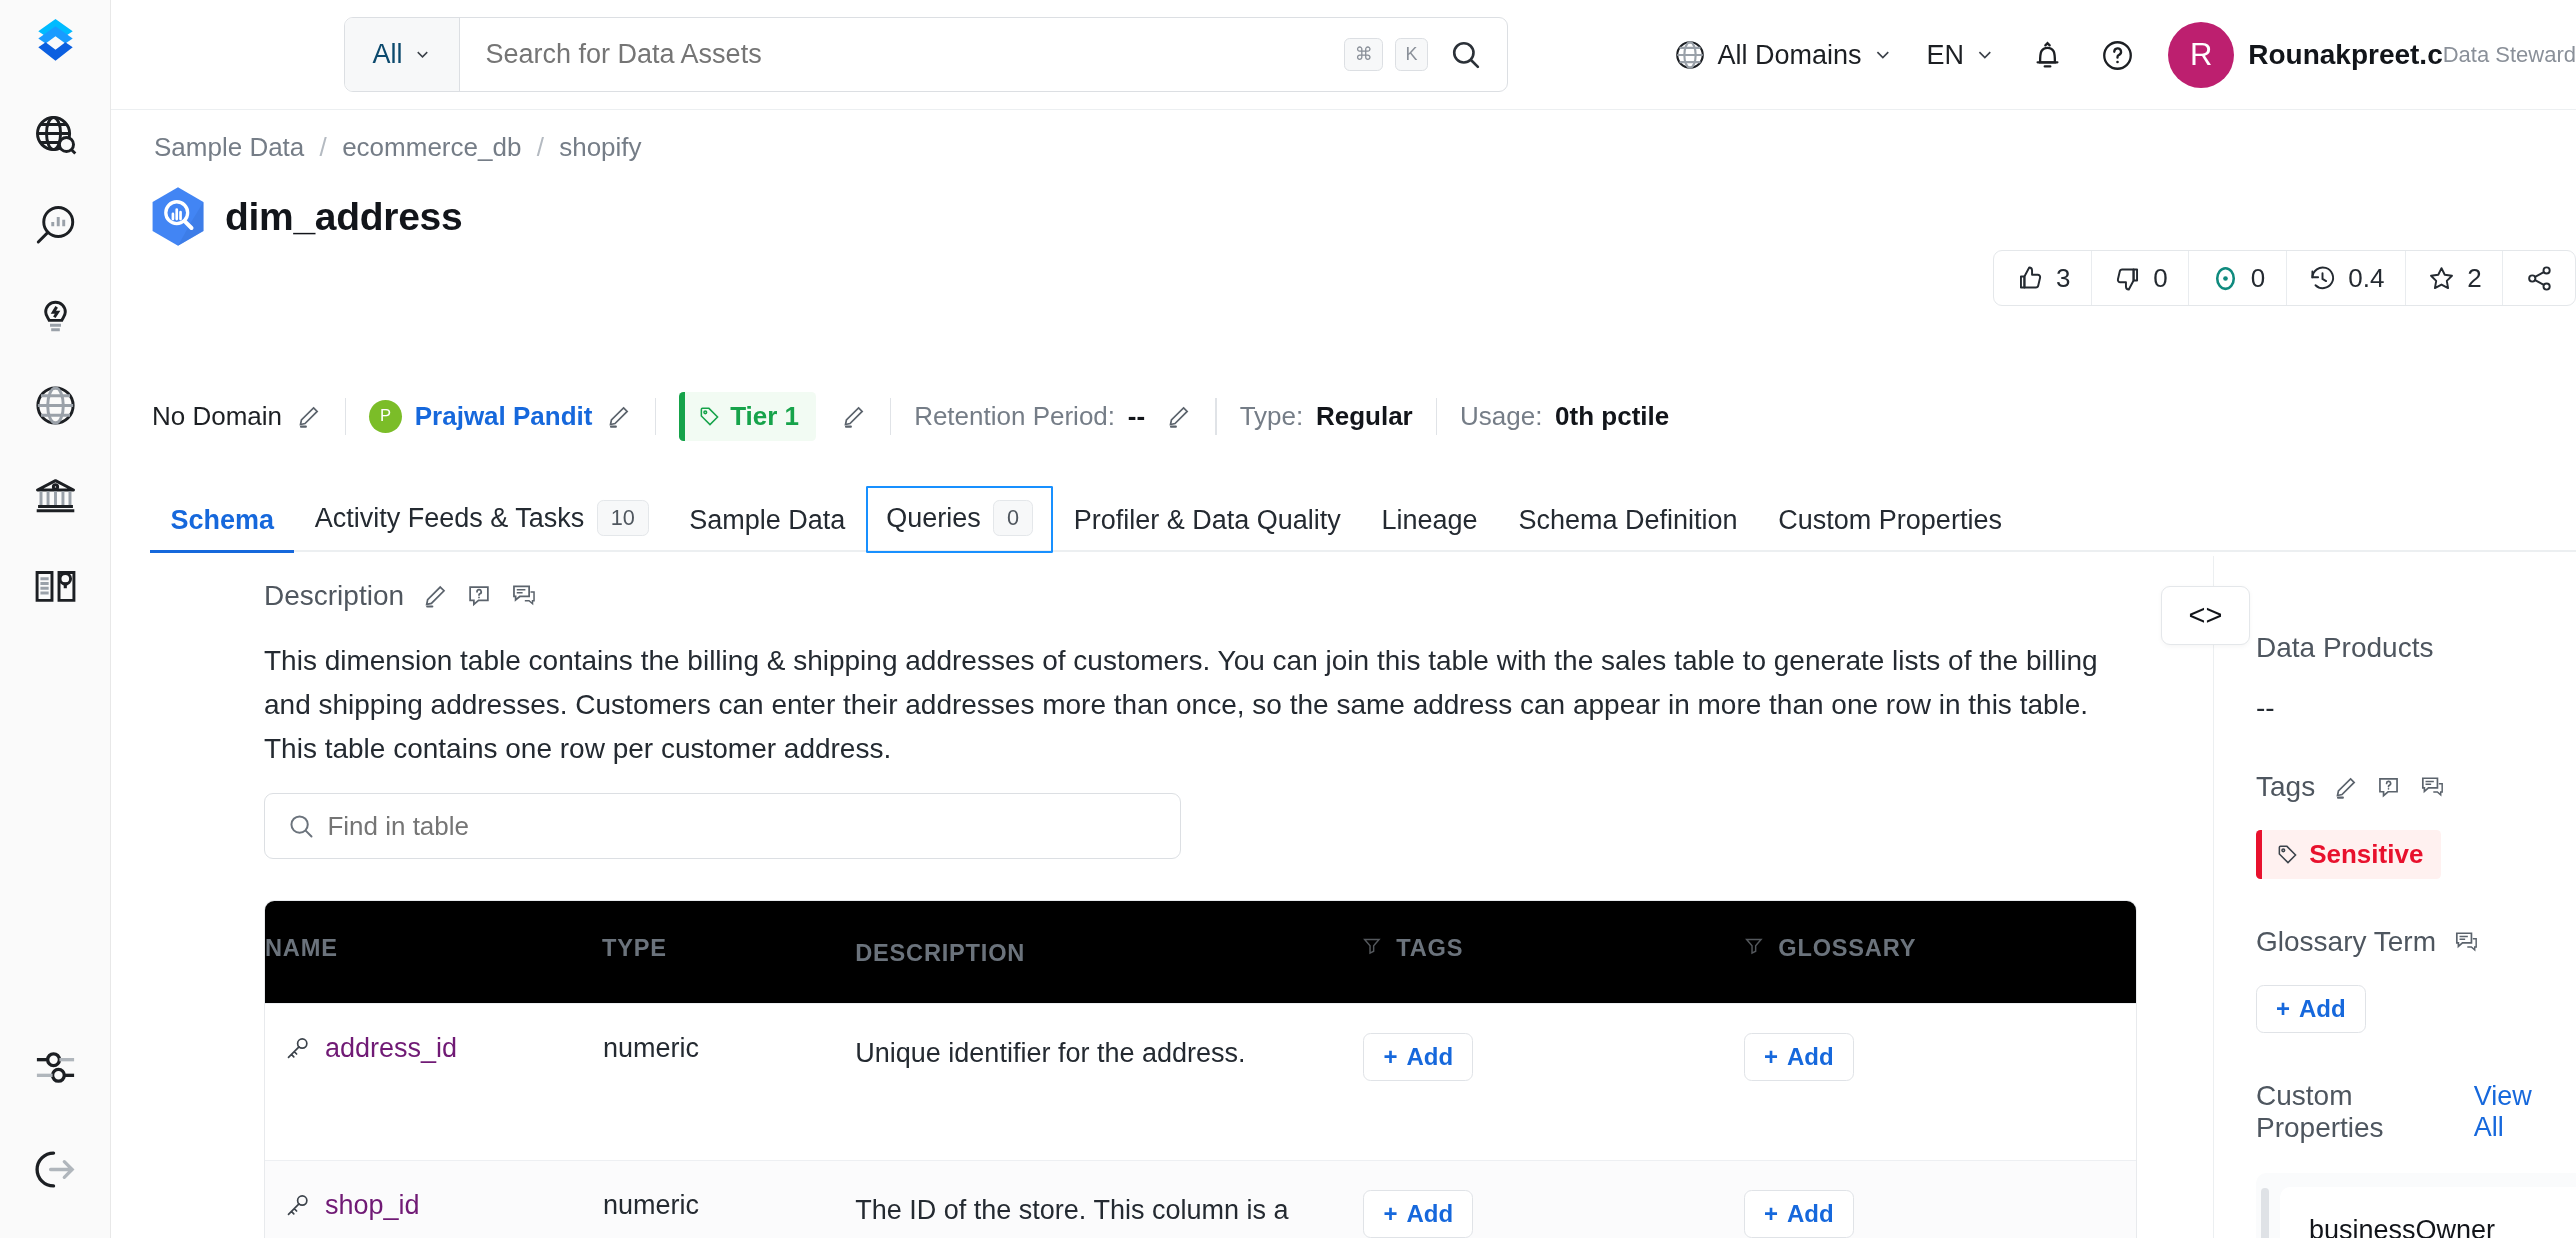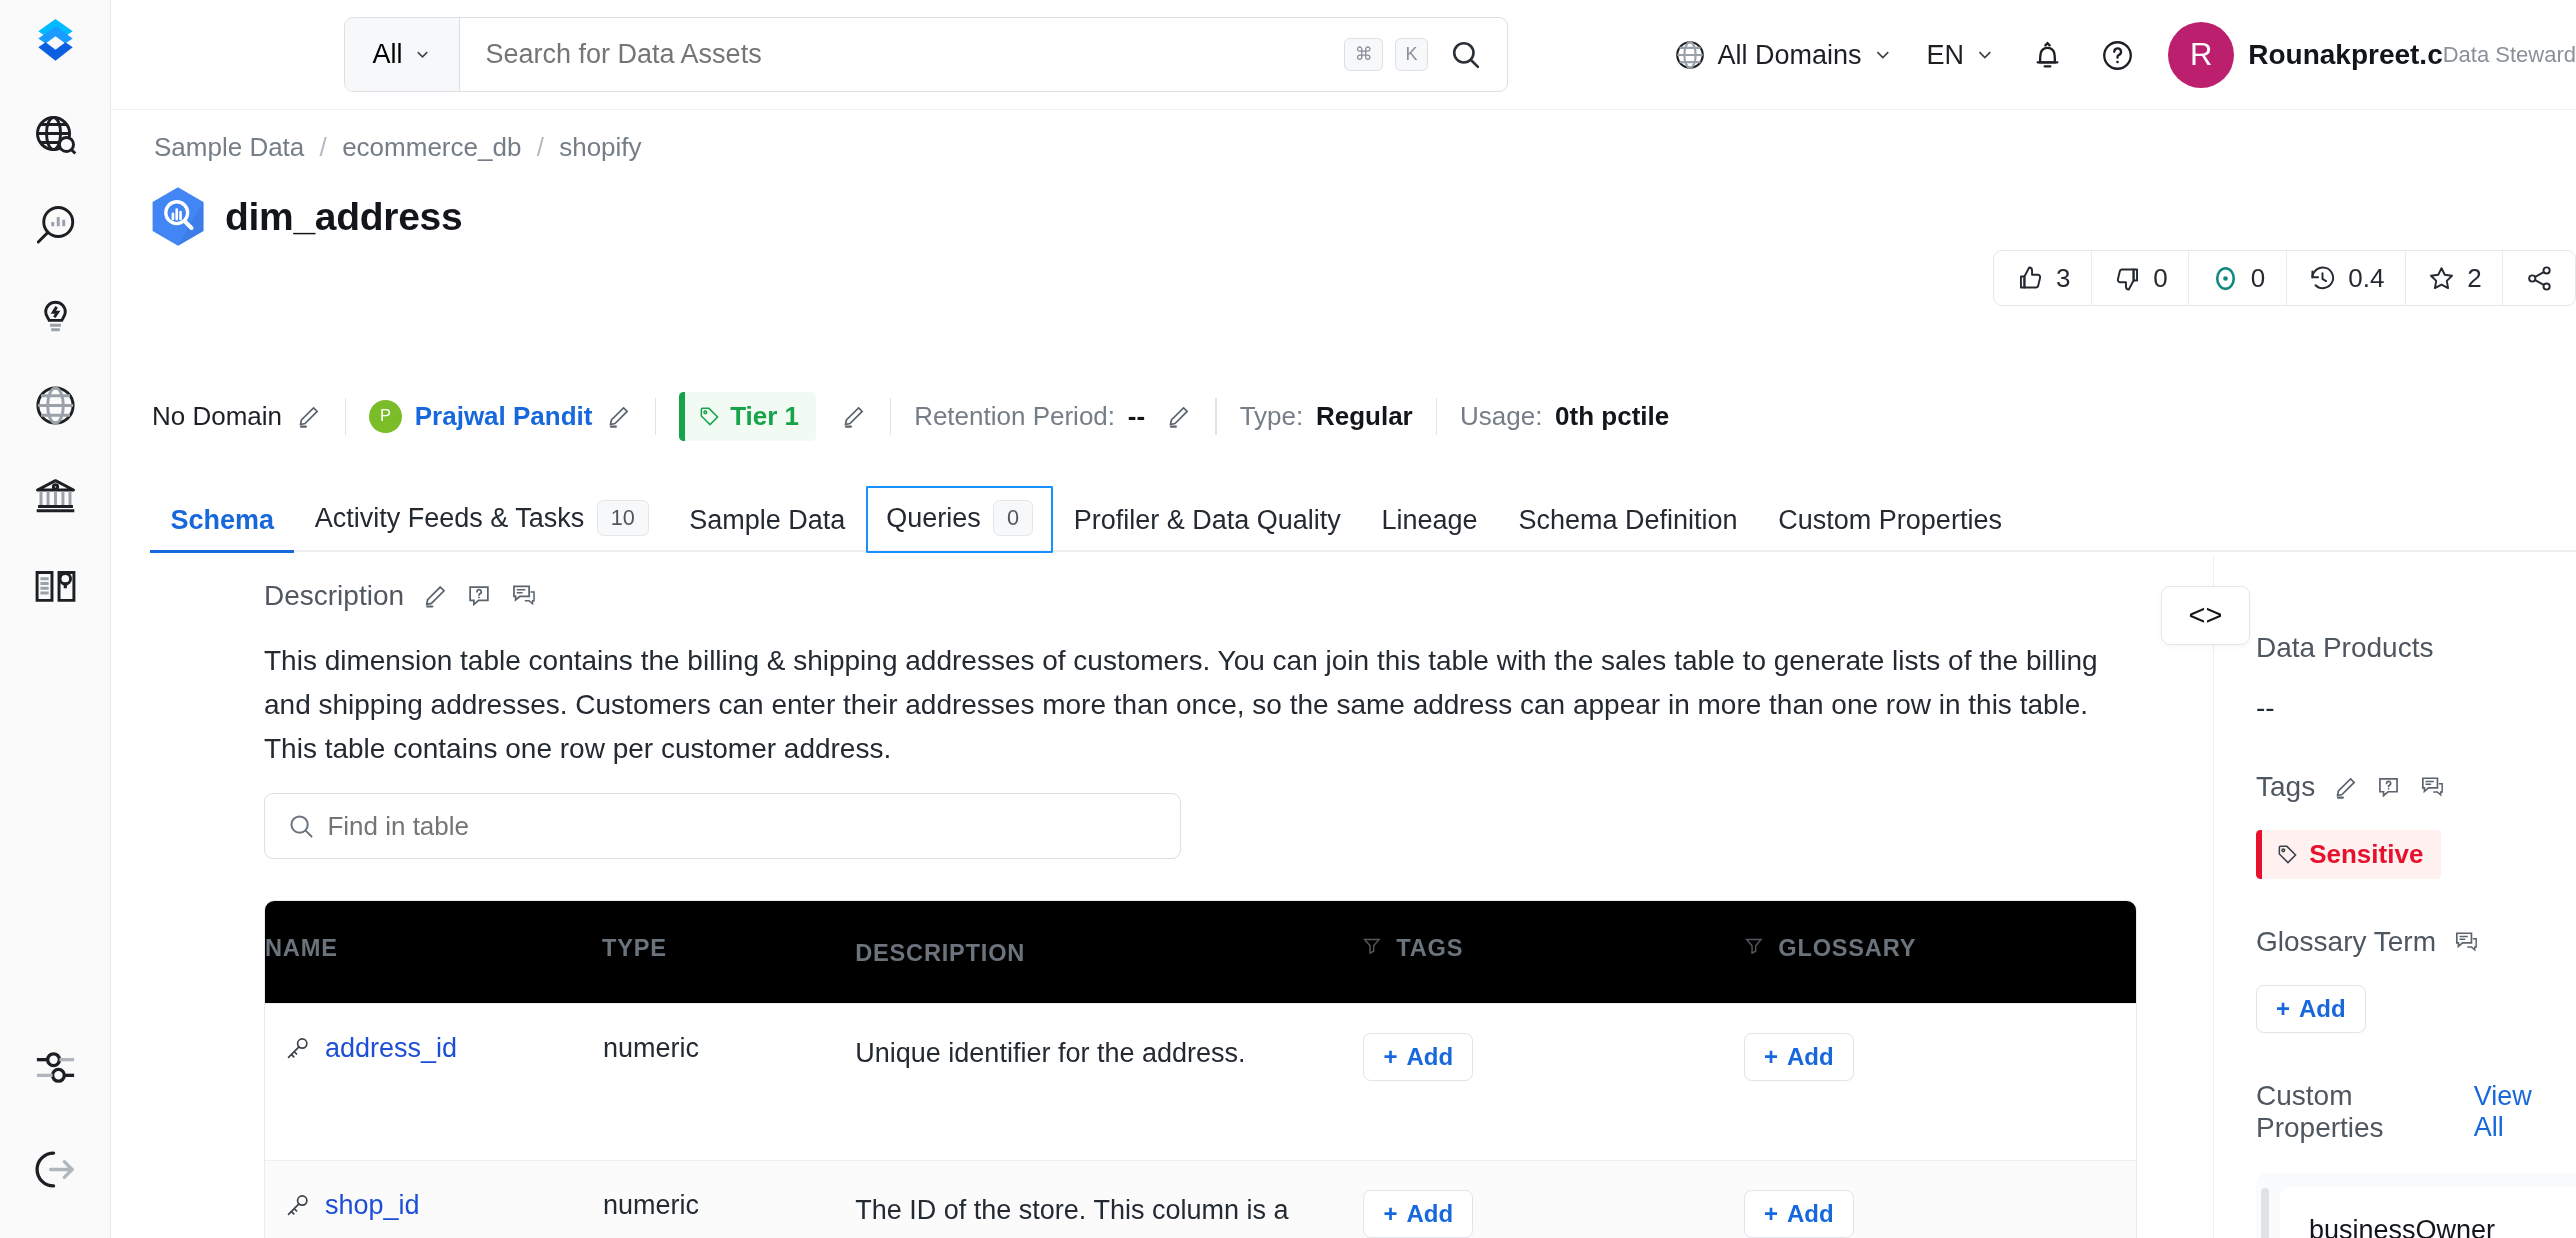--- a/index.html
+++ b/index.html
@@ -34,21 +34,21 @@
   }
   #search-wrap {
     position: absolute; left: 233px; top: 16.6px;
     width: 1164px; height: 75px;
     display: flex; border: 1.3px solid #dcdfe3; border-radius: 9px;
     background: #ffffff; overflow: hidden;
   }
   #search-scope {
     width: 115px; background: #f7f8f9; border-right: 1.3px solid #dcdfe3;
     display: flex; align-items: center; justify-content: center; gap: 10.2px;
-    font-size: 27px; color: #000000; cursor: pointer;
+    font-size: 27px; color: #0c4a6e; cursor: pointer;
   }
   #search-input-area {
     flex: 1; display: flex; align-items: center; padding: 0 25.5px; gap: 11.5px;
   }
   #search-text {
     flex: 1; border: none; outline: none; font-size: 27px; color: #8a9099;
     font-family: "Liberation Sans", sans-serif; background: transparent;
   }
   .kbd {
     border: 1.3px solid #dcdfe3; border-radius: 5.7px; background: #f7f8f9;
@@ -194,21 +194,21 @@
     padding: 34px 0 31px 0;
   }
   .cell { padding: 29px 0 29px 0; font-size: 27px; color: #242a31; }
   .c-name  { width: 382px; padding-left: 19px; display: flex; align-items: flex-start; gap: 14px; }
   .c-type  { width: 287px; }
   .c-desc  { width: 573px; padding-right: 38px; line-height: 1.55; }
   .c-tags  { width: 433px; display: flex; align-items: flex-start; gap: 14px; }
   .c-gloss { width: 446px; display: flex; align-items: flex-start; gap: 14px; }
   .tbody-row:nth-child(odd) { background: #ffffff; }
   .tbody-row { min-height: 157px; }
-  .col-name-text { color: #1d4ed8; }
+  .col-name-text { color: #701a75; }
   .filter-ico { opacity: .55; }
   .add-btn {
     display: inline-flex; align-items: center; gap: 9px;
     border: 1.3px solid #e0e3e7; border-radius: 7.6px; background: #fff;
     color: #1668dc; font-size: 24px; font-weight: 700;
     padding: 9px 19px; cursor: pointer;
   }
 
   
   #code-toggle {

